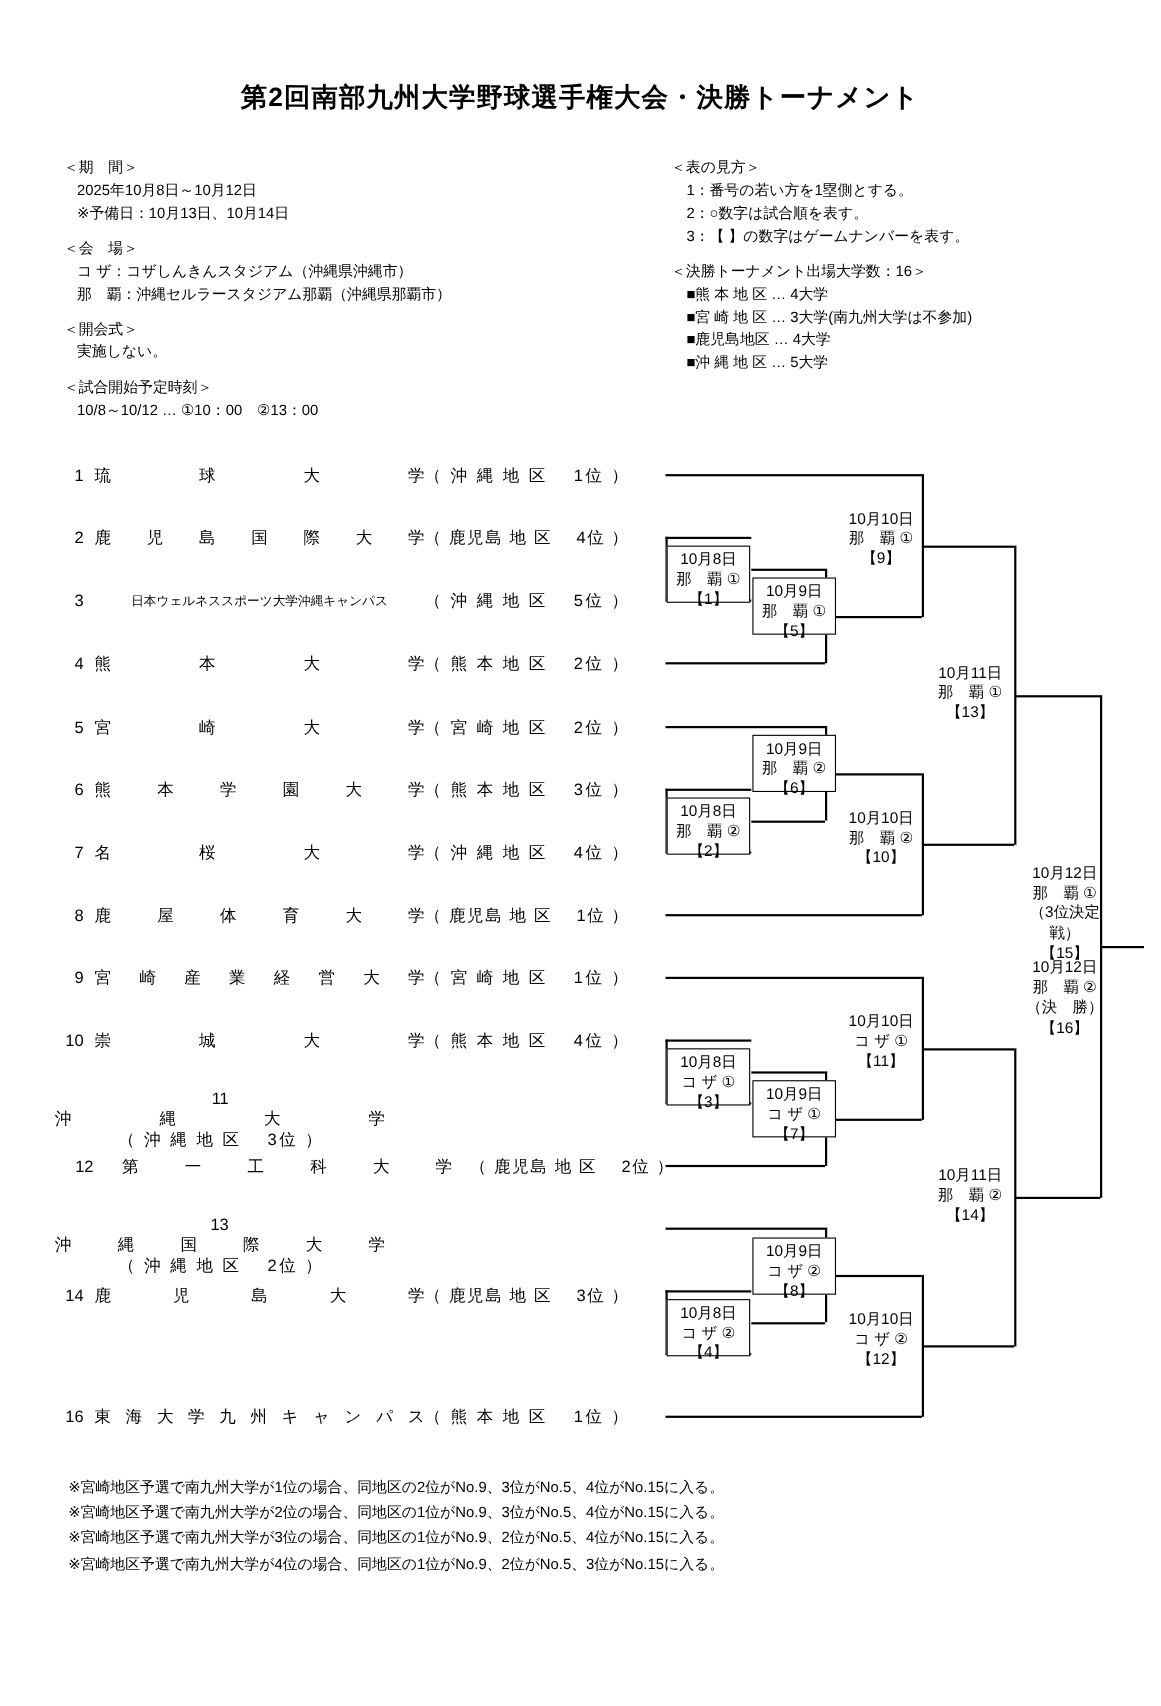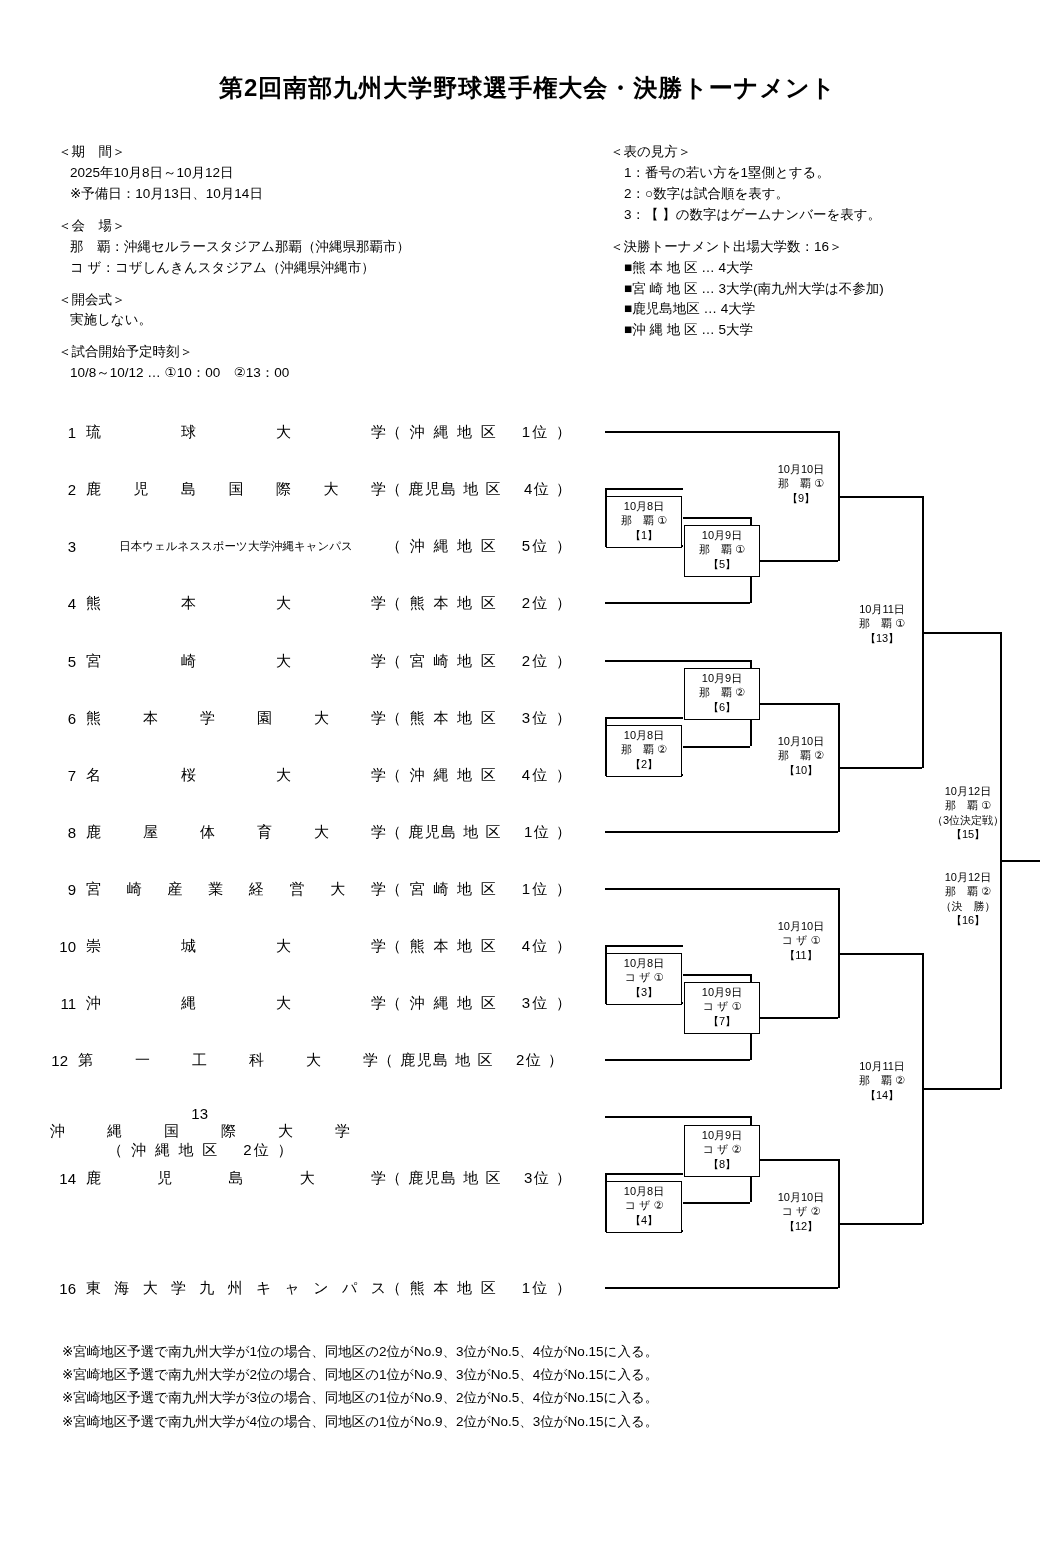--- a/index.html
+++ b/index.html
@@ -39,21 +39,21 @@
   }
   .tname.small{font-size:11.5px;text-align-last:center;}
   .tregion{width:185px;text-align:justify;text-align-last:justify;display:inline-block;}
 
   .line{position:absolute;background:#000;}
   .h{height:1.6px;}
   .v{width:1.6px;}
 
   .game{
     position:absolute;border:1.4px solid #000;background:#fff;
-    font-size:11px;line-height:1.3;text-align:center;
+    font-size:14px;line-height:1.3;text-align:center;
     padding:2px 4px;box-sizing:border-box;
   }
   .game.noborder{border:none;background:transparent;}
 
   
   .notes{position:absolute;left:62px;top:1340px;font-size:13.5px;line-height:1.72;}
   .notes div{white-space:nowrap;}
 </style>
 </head>
 <body>
@@ -61,22 +61,22 @@
 <div class="page">
 
   <div class="title">第2回南部九州大学野球選手権大会・決勝トーナメント</div>
 
   <div class="info-left">
     <div class="hdr">＜期　間＞</div>
     <div class="indent1">2025年10月8日～10月12日</div>
     <div class="indent1">※予備日：10月13日、10月14日</div>
     <div class="blank"></div>
     <div class="hdr">＜会　場＞</div>
+    <div class="indent1">コ ザ：コザしんきんスタジアム（沖縄県沖縄市）</div>
     <div class="indent1">那　覇：沖縄セルラースタジアム那覇（沖縄県那覇市）</div>
-    <div class="indent1">コ ザ：コザしんきんスタジアム（沖縄県沖縄市）</div>
     <div class="blank"></div>
     <div class="hdr">＜開会式＞</div>
     <div class="indent1">実施しない。</div>
     <div class="blank"></div>
     <div class="hdr">＜試合開始予定時刻＞</div>
     <div class="indent1">10/8～10/12 … ①10：00　②13：00</div>
   </div>
 
   <div class="info-right">
     <div class="hdr">＜表の見方＞</div>
@@ -136,26 +136,26 @@
     <div class="team" style="left:50px;top:475px;">
         <span class="tnum">9</span>
         <span class="tname">宮 崎 産 業 経 営 大 学</span>
         <span class="tregion">（ 宮 崎 地 区 　1位 ）</span>
       </div>
     <div class="team" style="left:50px;top:532px;">
         <span class="tnum">10</span>
         <span class="tname">崇　城　大　学</span>
         <span class="tregion">（ 熊 本 地 区 　4位 ）</span>
       </div>
-    <div class="team" style="left:50px;top:589px;">
+    <div class="team" style="left:50px;top:589px;flex-direction:column;">
         <span class="tnum">11</span>
         <span class="tname">沖　縄　大　学</span>
         <span class="tregion">（ 沖 縄 地 区 　3位 ）</span>
       </div>
-    <div class="team" style="left:42px;top:646px;">
+    <div class="team" style="left:59px;top:646px;gap:16px;">
         <span class="tnum">12</span>
         <span class="tname">第 一 工 科 大 学</span>
         <span class="tregion">（ 鹿児島 地 区 　2位 ）</span>
       </div>
     <div class="team" style="left:50px;top:703px;flex-direction:column;">
         <span class="tnum">13</span>
         <span class="tname">沖 縄 国 際 大 学</span>
         <span class="tregion">（ 沖 縄 地 区 　2位 ）</span>
       </div>
     <div class="team" style="left:50px;top:764px;">

